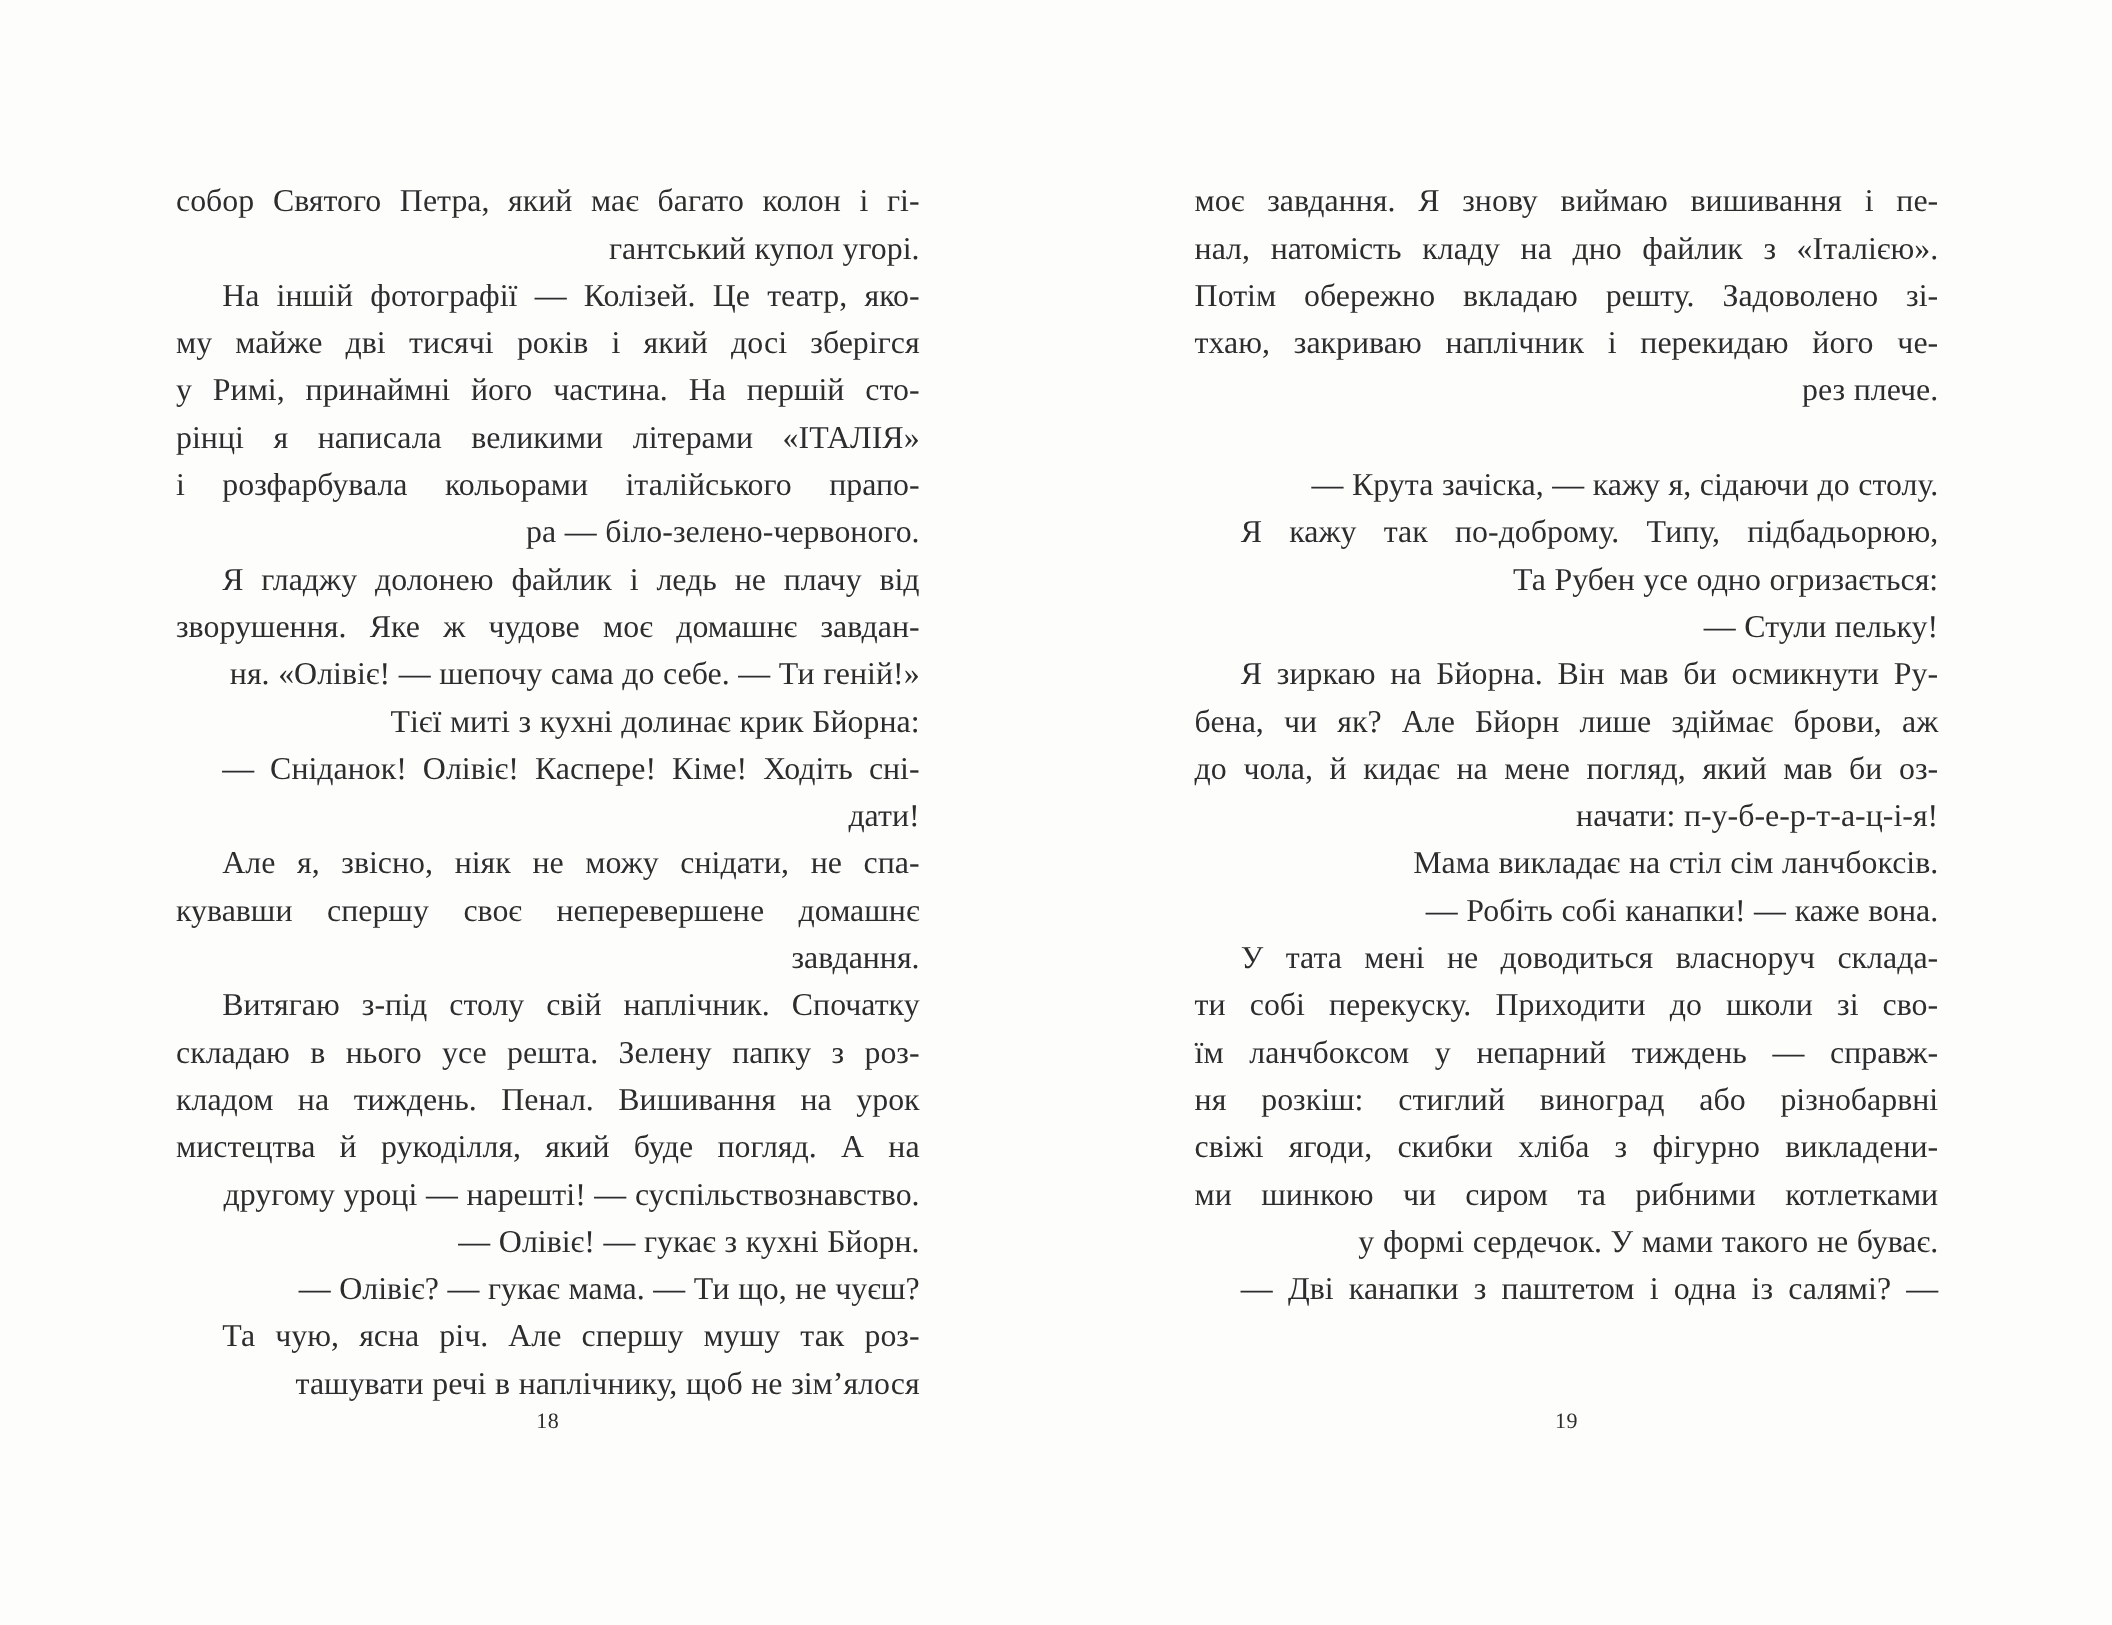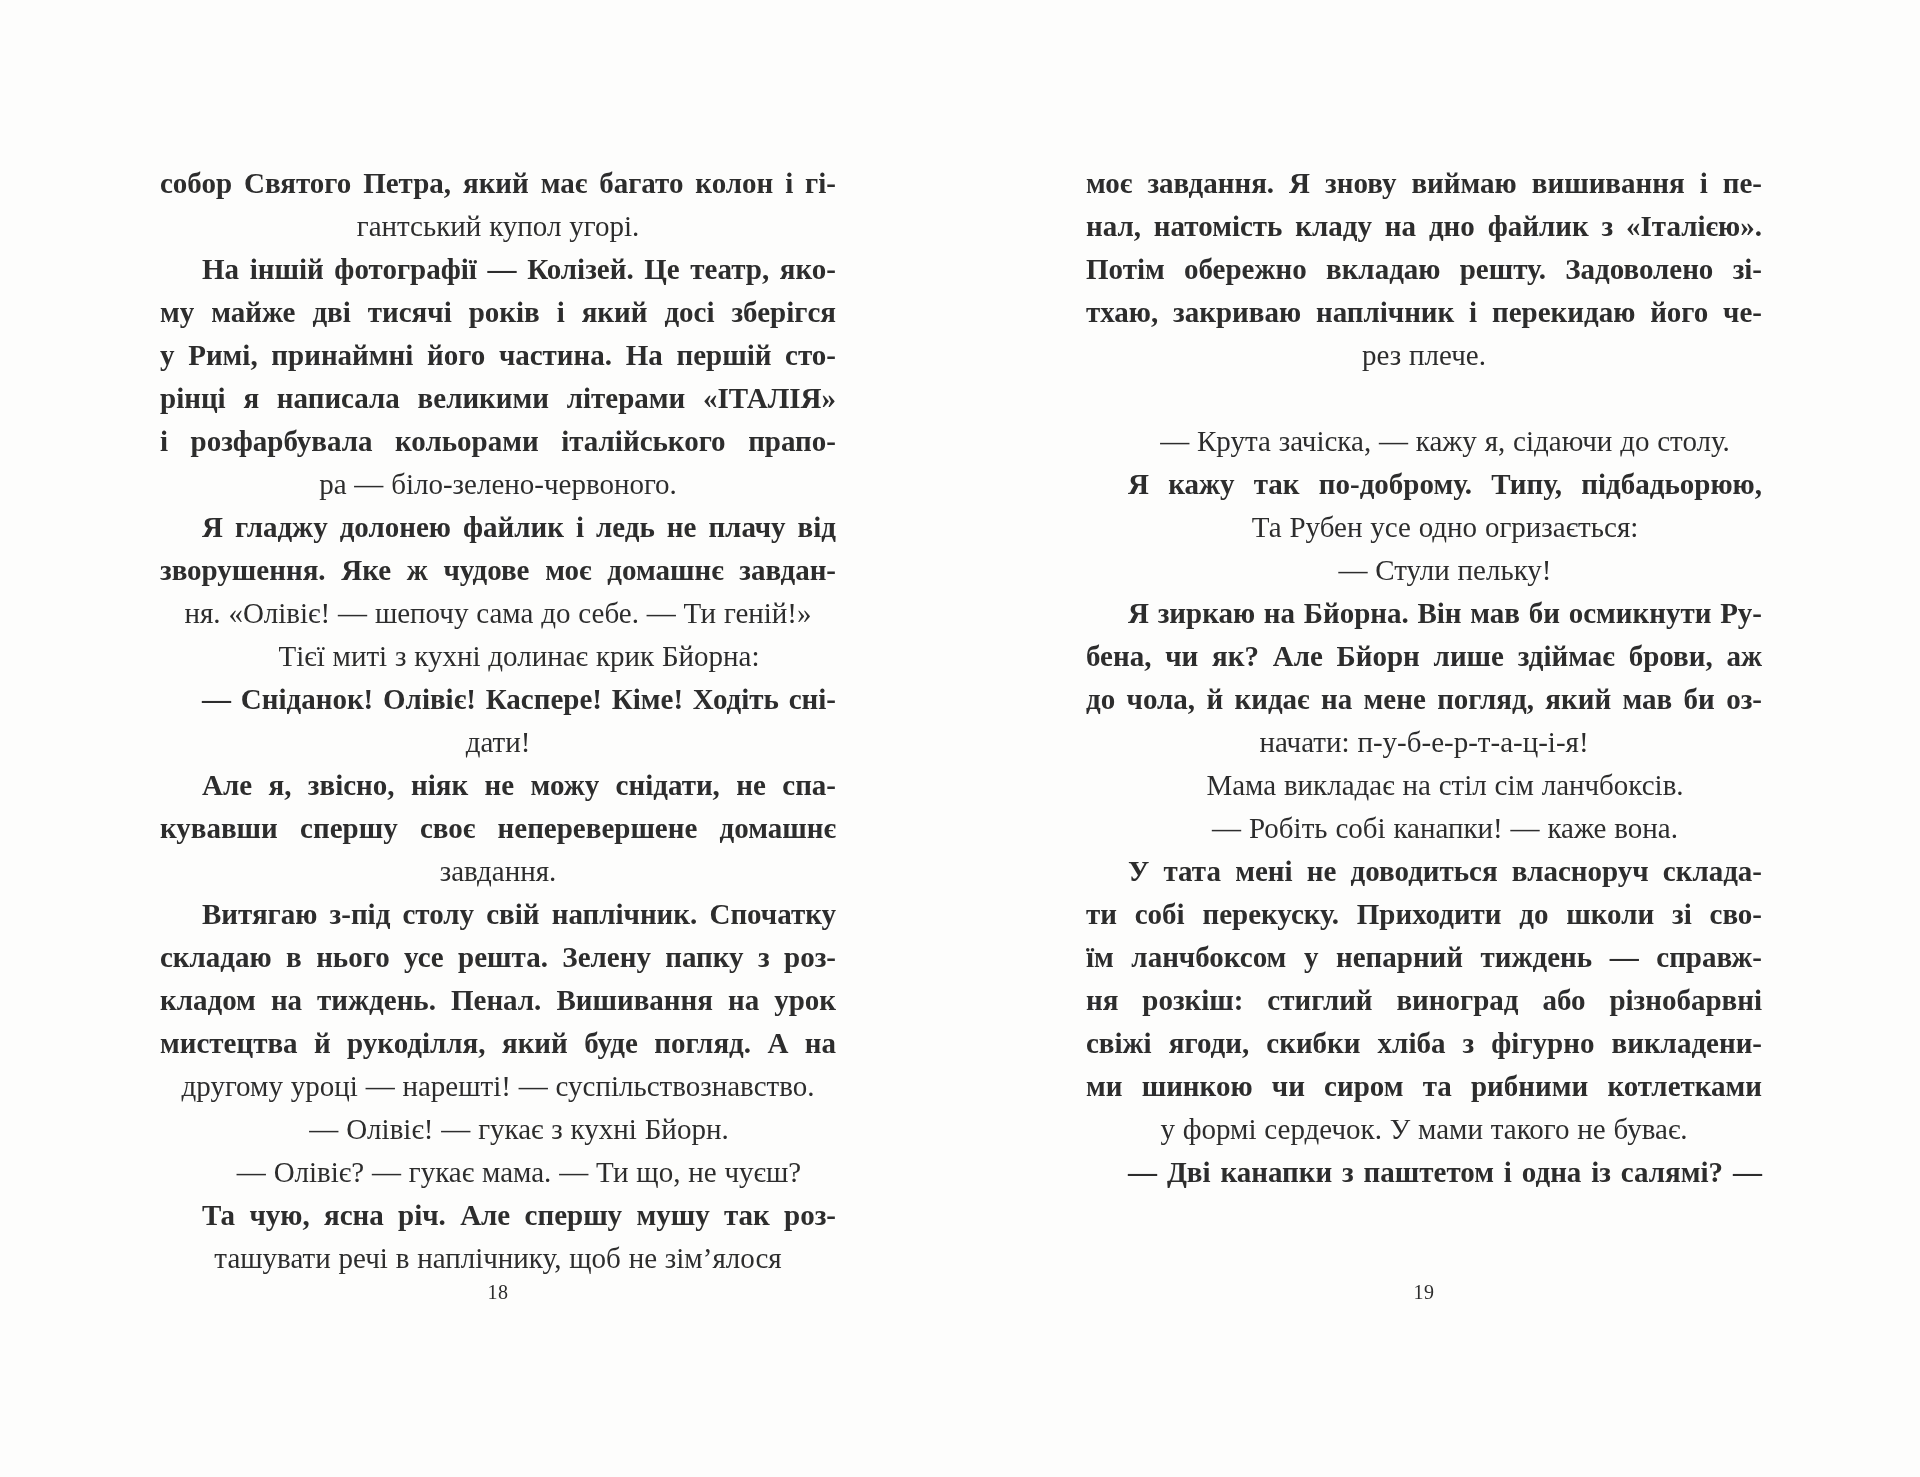--- a/index.html
+++ b/index.html
@@ -20,27 +20,26 @@
     top:162px;
     width:676px;
     font-size:29px;
     line-height:43px;
     -webkit-font-smoothing:antialiased;
   }
   .page-left .text-column{left:160px;}
   .page-right .text-column{left:1086px;}
   .line{
     height:43px;
-    text-align:center;
+    text-align:right;
     word-spacing:0.02em;
   }
   .line.justify{
     text-align:justify;
     text-align-last:justify;
-    font-weight:bold;
   }
   .line.indent{
     text-indent:42px;
   }
   .line.blank{
     height:43px;
   }
   .page-number{
     position:absolute;
     top:1281px;

